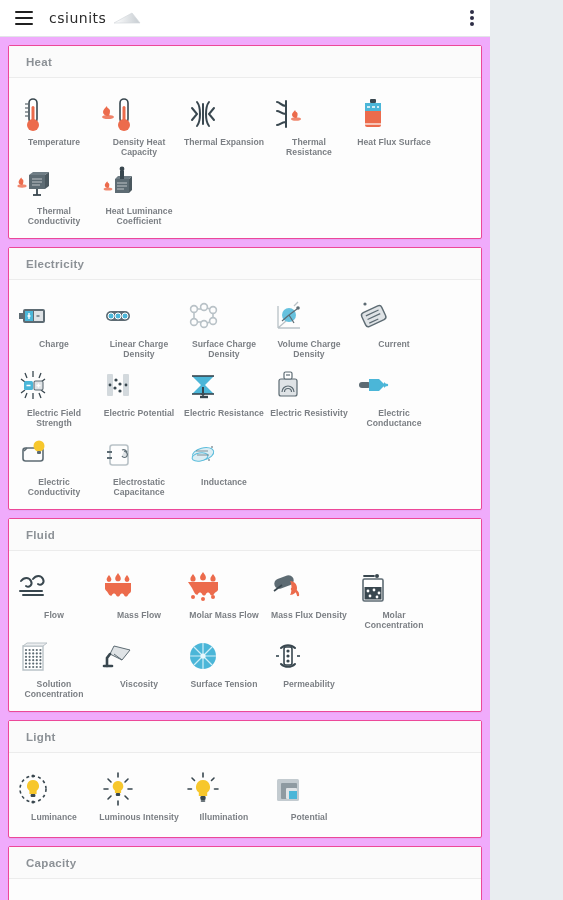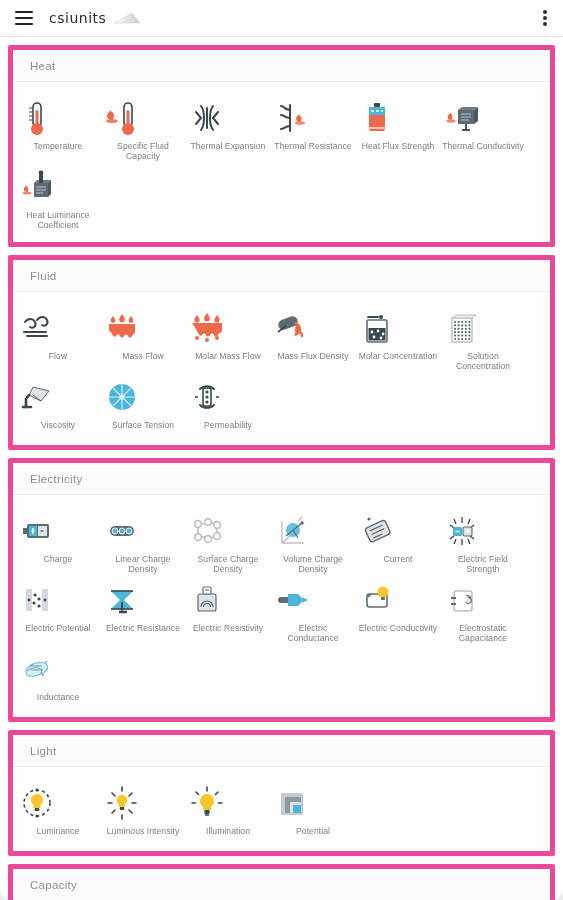--- a/index.html
+++ b/index.html
@@ -2,21 +2,21 @@
 <html><head>
 <meta charset="utf-8">
 <style>
   * { box-sizing: border-box; margin: 0; padding: 0; }
   html, body {
     width: 563px; height: 900px;
     background: #e9edf0;
     font-family: "Liberation Sans", sans-serif;
     overflow: hidden;
   }
-  #app { width: 563px; height: 900px; position: relative; background: #ffffff; border-radius: 12px; }
+  #app { width: 490px; height: 900px; position: relative; background: #f0abfc; }
 
   
   .appbar {
     height: 37px; background: #ffffff;
     display: flex; align-items: center;
     padding: 0 14px 0 15px;
     border-bottom: 1px solid #e2e5e7;
     position: relative; z-index: 5;
   }
   .hamburger { width: 18px; height: 14px; display: flex; flex-direction: column;
@@ -29,24 +29,25 @@
   }
   .brand-tri { margin-left: 4px; width: 32px; height: 14px; }
   .spacer { flex: 1; }
   .kebab { width: 4px; display: flex; flex-direction: column; gap: 2px; cursor: pointer; padding: 4px 6px; }
   .kebab i { width: 4px; height: 4px; background: #2e2e46; border-radius: 50%; display: block; }
 
   
   .scroll { padding: 8px 8px 0 8px; height: 863px; overflow: hidden; }
   .card {
     background: #fdfdfd;
-    border: 5px solid #ec4899;
+    border: 1px solid #ec4899;
     border-radius: 2px;
     margin-bottom: 8px;
     box-shadow: 0 1px 1px rgba(0,0,0,.04);
+    font-weight: bold;
   }
   .card-head {
     height: 32px; display: flex; align-items: center;
     padding-left: 17px;
     border-bottom: 1px solid #ececec;
     background: #fbfbfb;
   }
   .card-title { font-size: 11.5px; color: #8c9196; letter-spacing: .3px; }
   .grid {
     display: flex; flex-wrap: wrap;
@@ -113,21 +114,21 @@
             <div class="cap">Temperature</div>
           </div>
           <div class="cell">
             <svg class="ico" viewBox="0 0 40 40">
               <rect x="22" y="5" width="8" height="24" rx="4" fill="#fff" stroke="#39474f" stroke-width="1.6"></rect>
               <circle cx="26" cy="31" r="6" fill="#ec6b4c"></circle>
               <rect x="24.5" y="12" width="3" height="17" rx="1.5" fill="#ec6b4c"></rect>
               <path d="M10 22c-3 0-5-2-5-4s2-4 4-6c0 3 3 2 3 5 0 3-1 5-2 5z" fill="#ec6b4c"></path>
               <ellipse cx="10" cy="23" rx="6" ry="2" fill="#ec6b4c" opacity=".85"></ellipse>
             </svg>
-            <div class="cap">Specific Fluid Capacity</div>
+            <div class="cap">Density Heat Capacity</div>
           </div>
           <div class="cell">
             <svg class="ico" viewBox="0 0 40 40">
               <g stroke="#39474f" stroke-width="2" fill="none" stroke-linecap="round">
                 <path d="M14 8c4 5 4 19 0 24"></path>
                 <path d="M26 8c-4 5-4 19 0 24"></path>
                 <path d="M20 10v20"></path>
                 <path d="M9 14l5 6-5 6"></path>
                 <path d="M31 14l-5 6 5 6"></path>
               </g>
@@ -150,21 +151,21 @@
           <div class="cell">
             <svg class="ico" viewBox="0 0 40 40">
               <rect x="12" y="9" width="16" height="24" rx="2" fill="#ec6b4c"></rect>
               <rect x="12" y="9" width="16" height="8" fill="#4bb6d8"></rect>
               <rect x="17" y="5" width="6" height="4" rx="1" fill="#39474f"></rect>
               <g stroke="#fff" stroke-width="1.4">
                 <path d="M14 13h3M19 13h3M24 13h2"></path>
               </g>
               <rect x="12" y="29" width="16" height="2" fill="#fff" opacity=".6"></rect>
             </svg>
-            <div class="cap">Heat Flux Strength</div>
+            <div class="cap">Heat Flux Surface</div>
           </div>
           <div class="cell">
             <svg class="ico" viewBox="0 0 40 40">
               <path d="M16 12h16v14H16z" fill="#5d6b73"></path>
               <path d="M16 12l4-3h16l-4 3z" fill="#6f7d85"></path>
               <path d="M32 12l4-3v14l-4 3z" fill="#4b585f"></path>
               <path d="M24 26v6" stroke="#39474f" stroke-width="1.8"></path>
               <path d="M20 32h8" stroke="#39474f" stroke-width="1.8"></path>
               <g stroke="#fff" stroke-width="1" opacity=".6">
                 <path d="M19 16h10M19 19h10M19 22h8"></path>
@@ -181,20 +182,180 @@
               <path d="M31 16l3-3v14l-3 3z" fill="#4b585f"></path>
               <rect x="22" y="8" width="4" height="8" fill="#39474f"></rect>
               <circle cx="24" cy="6" r="2.4" fill="#39474f"></circle>
               <g stroke="#fff" stroke-width="1" opacity=".6">
                 <path d="M19 20h10M19 23h10M19 26h7"></path>
               </g>
               <path d="M10 25c-2 0-3.2-1.4-3.2-2.8S8 19.6 9.4 18.2c0 2 1.9 1.3 1.9 3.3 0 2-.5 3.5-1.3 3.5z" fill="#ec6b4c"></path>
               <ellipse cx="10" cy="26" rx="4.4" ry="1.6" fill="#ec6b4c" opacity=".8"></ellipse>
             </svg>
             <div class="cap">Heat Luminance Coefficient</div>
+          </div>
+        </div>
+      </div>
+      <div class="card">
+        <div class="card-head">
+          <span class="card-title">Electricity</span>
+        </div>
+        <div class="grid">
+          <div class="cell">
+            <svg class="ico" viewBox="0 0 40 40">
+              <rect x="10" y="13" width="22" height="14" rx="2" fill="#5d6b73"></rect>
+              <rect x="12" y="15" width="8" height="10" fill="#4bb6d8"></rect>
+              <rect x="21" y="15" width="9" height="10" fill="#dfe3e6"></rect>
+              <path d="M6 17h4v6H6z" fill="#5d6b73"></path>
+              <path d="M16 17v6M14.5 20h3" stroke="#fff" stroke-width="1.4"></path>
+              <path d="M23.5 20h3" stroke="#5d6b73" stroke-width="1.4"></path>
+            </svg>
+            <div class="cap">Charge</div>
+          </div>
+          <div class="cell">
+            <svg class="ico" viewBox="0 0 40 40">
+              <rect x="8" y="15" width="24" height="10" rx="5" fill="#5d6b73"></rect>
+              <g fill="#4bb6d8" stroke="#fff" stroke-width="1">
+                <circle cx="13" cy="20" r="3"></circle>
+                <circle cx="20" cy="20" r="3"></circle>
+                <circle cx="27" cy="20" r="3"></circle>
+              </g>
+            </svg>
+            <div class="cap">Linear Charge Density</div>
+          </div>
+          <div class="cell">
+            <svg class="ico" viewBox="0 0 40 40">
+              <g fill="none" stroke="#b9c2c7" stroke-width="1.6">
+                <circle cx="11" cy="13" r="3.4"></circle>
+                <circle cx="21" cy="11" r="3.4"></circle>
+                <circle cx="30" cy="14" r="3.4"></circle>
+                <circle cx="11" cy="26" r="3.4"></circle>
+                <circle cx="21" cy="28" r="3.4"></circle>
+                <circle cx="30" cy="25" r="3.4"></circle>
+                <path d="M14 13h4M24 12l3 1M14 26h4M24 27l3-1M11 17v6M30 18v4"></path>
+              </g>
+            </svg>
+            <div class="cap">Surface Charge Density</div>
+          </div>
+          <div class="cell">
+            <svg class="ico" viewBox="0 0 40 40">
+              <g stroke="#b9c2c7" stroke-width="1.3" fill="none">
+                <path d="M10 32V10M10 32h22M10 32l8-7M26 10l4-4"></path>
+              </g>
+              <circle cx="21" cy="19" r="7" fill="#4bb6d8" opacity=".85"></circle>
+              <g stroke="#5d6b73" stroke-width="1.2">
+                <path d="M21 19l8-6M21 19l-7 6M21 19l5 8"></path>
+              </g>
+              <circle cx="30" cy="12" r="1.8" fill="#5d6b73"></circle>
+            </svg>
+            <div class="cap">Volume Charge Density</div>
+          </div>
+          <div class="cell">
+            <svg class="ico" viewBox="0 0 40 40">
+              <g transform="rotate(-25 20 21)">
+                <rect x="10" y="13" width="22" height="15" rx="3" fill="#dfe3e6" stroke="#5d6b73" stroke-width="1.4"></rect>
+                <g stroke="#5d6b73" stroke-width="1.2">
+                  <path d="M14 17h14M14 21h14M14 25h10"></path>
+                </g>
+              </g>
+              <circle cx="12" cy="8" r="1.6" fill="#5d6b73"></circle>
+            </svg>
+            <div class="cap">Current</div>
+          </div>
+          <div class="cell">
+            <svg class="ico" viewBox="0 0 40 40">
+              <g stroke="#39474f" stroke-width="1.3">
+                <path d="M12 8l2 5M20 6v6M28 8l-2 5M8 14l4 3M32 14l-4 3M8 28l4-3M32 28l-4-3M12 33l2-5M20 34v-6M28 33l-2-5"></path>
+              </g>
+              <rect x="11" y="16" width="9" height="9" rx="1.5" fill="#4bb6d8"></rect>
+              <rect x="21" y="16" width="9" height="9" rx="1.5" fill="#dfe3e6" stroke="#5d6b73" stroke-width="1.1"></rect>
+              <path d="M13.5 20.5h4M25.5 18.5v4M23.5 20.5h4" stroke="#fff" stroke-width="1.3"></path>
+            </svg>
+            <div class="cap">Electric Field Strength</div>
+          </div>
+          <div class="cell">
+            <svg class="ico" viewBox="0 0 40 40">
+              <rect x="9" y="9" width="6" height="22" rx="1" fill="#d3d9dd"></rect>
+              <rect x="25" y="9" width="6" height="22" rx="1" fill="#d3d9dd"></rect>
+              <g fill="#39474f">
+                <circle cx="18" cy="15" r="1.6"></circle>
+                <circle cx="22" cy="19" r="1.6"></circle>
+                <circle cx="17" cy="23" r="1.6"></circle>
+                <circle cx="22" cy="26" r="1.6"></circle>
+                <circle cx="12" cy="20" r="1.4"></circle>
+                <circle cx="28" cy="20" r="1.4"></circle>
+              </g>
+            </svg>
+            <div class="cap">Electric Potential</div>
+          </div>
+          <div class="cell">
+            <svg class="ico" viewBox="0 0 40 40">
+              <path d="M9 11h22l-9 9 9 9H9l9-9z" fill="#4bb6d8"></path>
+              <path d="M9 11h22" stroke="#39474f" stroke-width="1.6"></path>
+              <path d="M9 29h22" stroke="#39474f" stroke-width="1.6"></path>
+              <path d="M20 22v6" stroke="#39474f" stroke-width="2"></path>
+              <path d="M17 32h8" stroke="#39474f" stroke-width="2.4"></path>
+              <path d="M17.5 28.5l2.5 3 2.5-3z" fill="#39474f"></path>
+            </svg>
+            <div class="cap">Electric Resistance</div>
+          </div>
+          <div class="cell">
+            <svg class="ico" viewBox="0 0 40 40">
+              <rect x="11" y="14" width="18" height="17" rx="2" fill="#dfe3e6" stroke="#5d6b73" stroke-width="1.2"></rect>
+              <g fill="none" stroke="#5d6b73" stroke-width="1.2">
+                <path d="M14 27a6 6 0 0 1 12 0"></path>
+                <path d="M16.5 27a3.5 3.5 0 0 1 7 0"></path>
+              </g>
+              <rect x="16" y="7" width="8" height="7" rx="1.5" fill="#fff" stroke="#5d6b73" stroke-width="1.2"></rect>
+              <path d="M18 10h4" stroke="#5d6b73" stroke-width="1.2"></path>
+            </svg>
+            <div class="cap">Electric Resistivity</div>
+          </div>
+          <div class="cell">
+            <svg class="ico" viewBox="0 0 40 40">
+              <rect x="6" y="17" width="12" height="6" rx="3" fill="#5d6b73"></rect>
+              <path d="M16 14h10l6 6-6 6H16z" fill="#4bb6d8"></path>
+              <path d="M28 20h6" stroke="#4bb6d8" stroke-width="2.4" stroke-linecap="round"></path>
+              <path d="M31 17l3 3-3 3" fill="#4bb6d8"></path>
+            </svg>
+            <div class="cap">Electric Conductance</div>
+          </div>
+          <div class="cell">
+            <svg class="ico" viewBox="0 0 40 40">
+              <rect x="10" y="14" width="20" height="13" rx="2.5" fill="none" stroke="#5d6b73" stroke-width="1.6"></rect>
+              <path d="M11 17l3-3" stroke="#5d6b73" stroke-width="1.6"></path>
+              <circle cx="26" cy="12" r="5.5" fill="#f7c72c"></circle>
+              <rect x="24" y="17" width="4" height="3" rx="1" fill="#5d6b73"></rect>
+            </svg>
+            <div class="cap">Electric Conductivity</div>
+          </div>
+          <div class="cell">
+            <svg class="ico" viewBox="0 0 40 40">
+              <rect x="12" y="11" width="18" height="20" rx="2.5" fill="none" stroke="#b9c2c7" stroke-width="1.6"></rect>
+              <path d="M9 18h5M9 24h5" stroke="#5d6b73" stroke-width="2"></path>
+              <path d="M26 17c3 1 4 3 3 5-1 2-4 2-5 0" fill="#dfe3e6" stroke="#5d6b73" stroke-width="1.2"></path>
+              <path d="M24 16c2-1 4 0 5 2" stroke="#5d6b73" stroke-width="1.2" fill="none"></path>
+            </svg>
+            <div class="cap">Electrostatic Capacitance</div>
+          </div>
+          <div class="cell">
+            <svg class="ico" viewBox="0 0 40 40">
+              <g fill="#d9ecf3" stroke="#4bb6d8" stroke-width="1" opacity=".9">
+                <ellipse cx="20" cy="20" rx="11" ry="6" transform="rotate(-15 20 20)"></ellipse>
+                <ellipse cx="17" cy="23" rx="8" ry="4" transform="rotate(-10 17 23)"></ellipse>
+              </g>
+              <g stroke="#5d6b73" stroke-width="1.1" fill="none" opacity=".7">
+                <path d="M13 17h12M14 21h12"></path>
+              </g>
+              <g fill="#5d6b73" opacity=".7">
+                <circle cx="29" cy="13" r="1"></circle>
+                <circle cx="26" cy="26" r="1"></circle>
+              </g>
+            </svg>
+            <div class="cap">Inductance</div>
           </div>
         </div>
       </div>
       <div class="card">
         <div class="card-head">
           <span class="card-title">Fluid</span>
         </div>
         <div class="grid">
           <div class="cell">
             <svg class="ico" viewBox="0 0 40 40">
@@ -330,180 +491,20 @@
                 <circle cx="20" cy="25" r="1.6"></circle>
               </g>
               <path d="M11 20l-3 0M32 20l-3 0" stroke="#5d6b73" stroke-width="2"></path>
             </svg>
             <div class="cap">Permeability</div>
           </div>
         </div>
       </div>
       <div class="card">
         <div class="card-head">
-          <span class="card-title">Electricity</span>
-        </div>
-        <div class="grid">
-          <div class="cell">
-            <svg class="ico" viewBox="0 0 40 40">
-              <rect x="10" y="13" width="22" height="14" rx="2" fill="#5d6b73"></rect>
-              <rect x="12" y="15" width="8" height="10" fill="#4bb6d8"></rect>
-              <rect x="21" y="15" width="9" height="10" fill="#dfe3e6"></rect>
-              <path d="M6 17h4v6H6z" fill="#5d6b73"></path>
-              <path d="M16 17v6M14.5 20h3" stroke="#fff" stroke-width="1.4"></path>
-              <path d="M23.5 20h3" stroke="#5d6b73" stroke-width="1.4"></path>
-            </svg>
-            <div class="cap">Charge</div>
-          </div>
-          <div class="cell">
-            <svg class="ico" viewBox="0 0 40 40">
-              <rect x="8" y="15" width="24" height="10" rx="5" fill="#5d6b73"></rect>
-              <g fill="#4bb6d8" stroke="#fff" stroke-width="1">
-                <circle cx="13" cy="20" r="3"></circle>
-                <circle cx="20" cy="20" r="3"></circle>
-                <circle cx="27" cy="20" r="3"></circle>
-              </g>
-            </svg>
-            <div class="cap">Linear Charge Density</div>
-          </div>
-          <div class="cell">
-            <svg class="ico" viewBox="0 0 40 40">
-              <g fill="none" stroke="#b9c2c7" stroke-width="1.6">
-                <circle cx="11" cy="13" r="3.4"></circle>
-                <circle cx="21" cy="11" r="3.4"></circle>
-                <circle cx="30" cy="14" r="3.4"></circle>
-                <circle cx="11" cy="26" r="3.4"></circle>
-                <circle cx="21" cy="28" r="3.4"></circle>
-                <circle cx="30" cy="25" r="3.4"></circle>
-                <path d="M14 13h4M24 12l3 1M14 26h4M24 27l3-1M11 17v6M30 18v4"></path>
-              </g>
-            </svg>
-            <div class="cap">Surface Charge Density</div>
-          </div>
-          <div class="cell">
-            <svg class="ico" viewBox="0 0 40 40">
-              <g stroke="#b9c2c7" stroke-width="1.3" fill="none">
-                <path d="M10 32V10M10 32h22M10 32l8-7M26 10l4-4"></path>
-              </g>
-              <circle cx="21" cy="19" r="7" fill="#4bb6d8" opacity=".85"></circle>
-              <g stroke="#5d6b73" stroke-width="1.2">
-                <path d="M21 19l8-6M21 19l-7 6M21 19l5 8"></path>
-              </g>
-              <circle cx="30" cy="12" r="1.8" fill="#5d6b73"></circle>
-            </svg>
-            <div class="cap">Volume Charge Density</div>
-          </div>
-          <div class="cell">
-            <svg class="ico" viewBox="0 0 40 40">
-              <g transform="rotate(-25 20 21)">
-                <rect x="10" y="13" width="22" height="15" rx="3" fill="#dfe3e6" stroke="#5d6b73" stroke-width="1.4"></rect>
-                <g stroke="#5d6b73" stroke-width="1.2">
-                  <path d="M14 17h14M14 21h14M14 25h10"></path>
-                </g>
-              </g>
-              <circle cx="12" cy="8" r="1.6" fill="#5d6b73"></circle>
-            </svg>
-            <div class="cap">Current</div>
-          </div>
-          <div class="cell">
-            <svg class="ico" viewBox="0 0 40 40">
-              <g stroke="#39474f" stroke-width="1.3">
-                <path d="M12 8l2 5M20 6v6M28 8l-2 5M8 14l4 3M32 14l-4 3M8 28l4-3M32 28l-4-3M12 33l2-5M20 34v-6M28 33l-2-5"></path>
-              </g>
-              <rect x="11" y="16" width="9" height="9" rx="1.5" fill="#4bb6d8"></rect>
-              <rect x="21" y="16" width="9" height="9" rx="1.5" fill="#dfe3e6" stroke="#5d6b73" stroke-width="1.1"></rect>
-              <path d="M13.5 20.5h4M25.5 18.5v4M23.5 20.5h4" stroke="#fff" stroke-width="1.3"></path>
-            </svg>
-            <div class="cap">Electric Field Strength</div>
-          </div>
-          <div class="cell">
-            <svg class="ico" viewBox="0 0 40 40">
-              <rect x="9" y="9" width="6" height="22" rx="1" fill="#d3d9dd"></rect>
-              <rect x="25" y="9" width="6" height="22" rx="1" fill="#d3d9dd"></rect>
-              <g fill="#39474f">
-                <circle cx="18" cy="15" r="1.6"></circle>
-                <circle cx="22" cy="19" r="1.6"></circle>
-                <circle cx="17" cy="23" r="1.6"></circle>
-                <circle cx="22" cy="26" r="1.6"></circle>
-                <circle cx="12" cy="20" r="1.4"></circle>
-                <circle cx="28" cy="20" r="1.4"></circle>
-              </g>
-            </svg>
-            <div class="cap">Electric Potential</div>
-          </div>
-          <div class="cell">
-            <svg class="ico" viewBox="0 0 40 40">
-              <path d="M9 11h22l-9 9 9 9H9l9-9z" fill="#4bb6d8"></path>
-              <path d="M9 11h22" stroke="#39474f" stroke-width="1.6"></path>
-              <path d="M9 29h22" stroke="#39474f" stroke-width="1.6"></path>
-              <path d="M20 22v6" stroke="#39474f" stroke-width="2"></path>
-              <path d="M17 32h8" stroke="#39474f" stroke-width="2.4"></path>
-              <path d="M17.5 28.5l2.5 3 2.5-3z" fill="#39474f"></path>
-            </svg>
-            <div class="cap">Electric Resistance</div>
-          </div>
-          <div class="cell">
-            <svg class="ico" viewBox="0 0 40 40">
-              <rect x="11" y="14" width="18" height="17" rx="2" fill="#dfe3e6" stroke="#5d6b73" stroke-width="1.2"></rect>
-              <g fill="none" stroke="#5d6b73" stroke-width="1.2">
-                <path d="M14 27a6 6 0 0 1 12 0"></path>
-                <path d="M16.5 27a3.5 3.5 0 0 1 7 0"></path>
-              </g>
-              <rect x="16" y="7" width="8" height="7" rx="1.5" fill="#fff" stroke="#5d6b73" stroke-width="1.2"></rect>
-              <path d="M18 10h4" stroke="#5d6b73" stroke-width="1.2"></path>
-            </svg>
-            <div class="cap">Electric Resistivity</div>
-          </div>
-          <div class="cell">
-            <svg class="ico" viewBox="0 0 40 40">
-              <rect x="6" y="17" width="12" height="6" rx="3" fill="#5d6b73"></rect>
-              <path d="M16 14h10l6 6-6 6H16z" fill="#4bb6d8"></path>
-              <path d="M28 20h6" stroke="#4bb6d8" stroke-width="2.4" stroke-linecap="round"></path>
-              <path d="M31 17l3 3-3 3" fill="#4bb6d8"></path>
-            </svg>
-            <div class="cap">Electric Conductance</div>
-          </div>
-          <div class="cell">
-            <svg class="ico" viewBox="0 0 40 40">
-              <rect x="10" y="14" width="20" height="13" rx="2.5" fill="none" stroke="#5d6b73" stroke-width="1.6"></rect>
-              <path d="M11 17l3-3" stroke="#5d6b73" stroke-width="1.6"></path>
-              <circle cx="26" cy="12" r="5.5" fill="#f7c72c"></circle>
-              <rect x="24" y="17" width="4" height="3" rx="1" fill="#5d6b73"></rect>
-            </svg>
-            <div class="cap">Electric Conductivity</div>
-          </div>
-          <div class="cell">
-            <svg class="ico" viewBox="0 0 40 40">
-              <rect x="12" y="11" width="18" height="20" rx="2.5" fill="none" stroke="#b9c2c7" stroke-width="1.6"></rect>
-              <path d="M9 18h5M9 24h5" stroke="#5d6b73" stroke-width="2"></path>
-              <path d="M26 17c3 1 4 3 3 5-1 2-4 2-5 0" fill="#dfe3e6" stroke="#5d6b73" stroke-width="1.2"></path>
-              <path d="M24 16c2-1 4 0 5 2" stroke="#5d6b73" stroke-width="1.2" fill="none"></path>
-            </svg>
-            <div class="cap">Electrostatic Capacitance</div>
-          </div>
-          <div class="cell">
-            <svg class="ico" viewBox="0 0 40 40">
-              <g fill="#d9ecf3" stroke="#4bb6d8" stroke-width="1" opacity=".9">
-                <ellipse cx="20" cy="20" rx="11" ry="6" transform="rotate(-15 20 20)"></ellipse>
-                <ellipse cx="17" cy="23" rx="8" ry="4" transform="rotate(-10 17 23)"></ellipse>
-              </g>
-              <g stroke="#5d6b73" stroke-width="1.1" fill="none" opacity=".7">
-                <path d="M13 17h12M14 21h12"></path>
-              </g>
-              <g fill="#5d6b73" opacity=".7">
-                <circle cx="29" cy="13" r="1"></circle>
-                <circle cx="26" cy="26" r="1"></circle>
-              </g>
-            </svg>
-            <div class="cap">Inductance</div>
-          </div>
-        </div>
-      </div>
-      <div class="card">
-        <div class="card-head">
           <span class="card-title">Light</span>
         </div>
         <div class="grid">
           <div class="cell">
             <svg class="ico" viewBox="0 0 40 40">
               <circle cx="20" cy="20" r="13" fill="none" stroke="#39474f" stroke-width="1.6" stroke-dasharray="3 3"></circle>
               <path d="M20 11a6 6 0 0 1 3.6 10.8V25h-7.2v-3.2A6 6 0 0 1 20 11z" fill="#f7c72c"></path>
               <rect x="17.6" y="25" width="4.8" height="3" rx="1" fill="#39474f"></rect>
               <g fill="#39474f">
                 <circle cx="20" cy="7" r="1.6"></circle>

